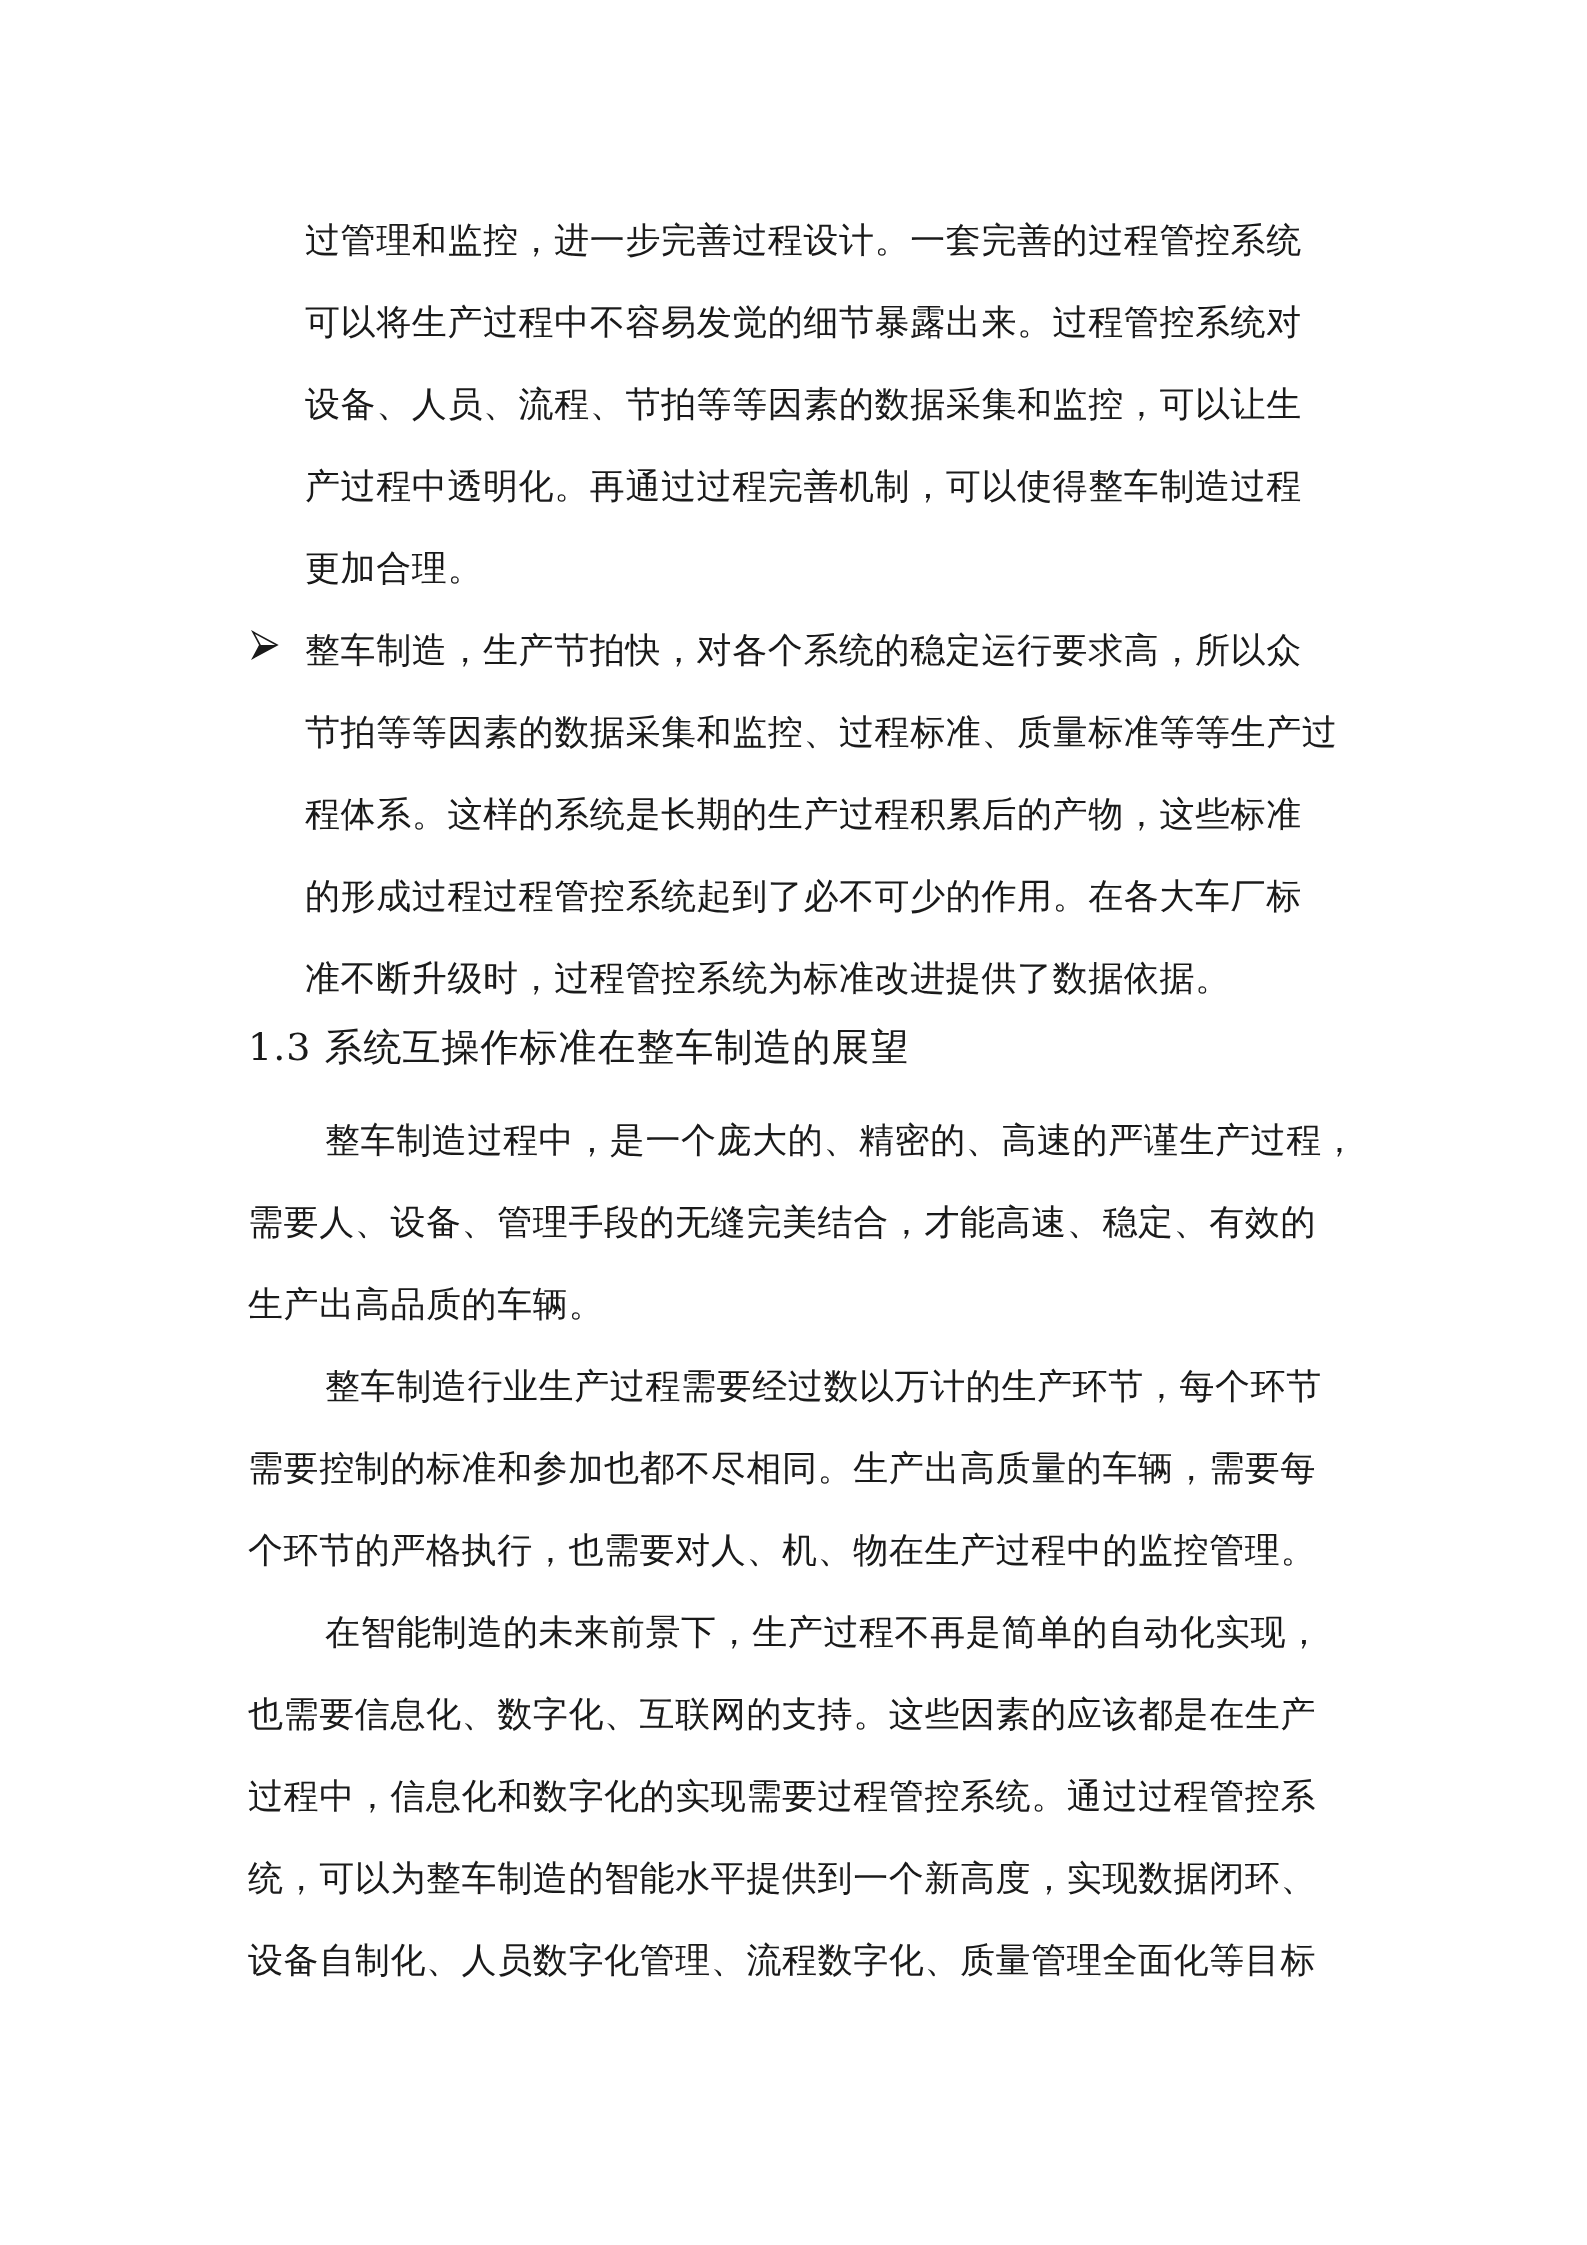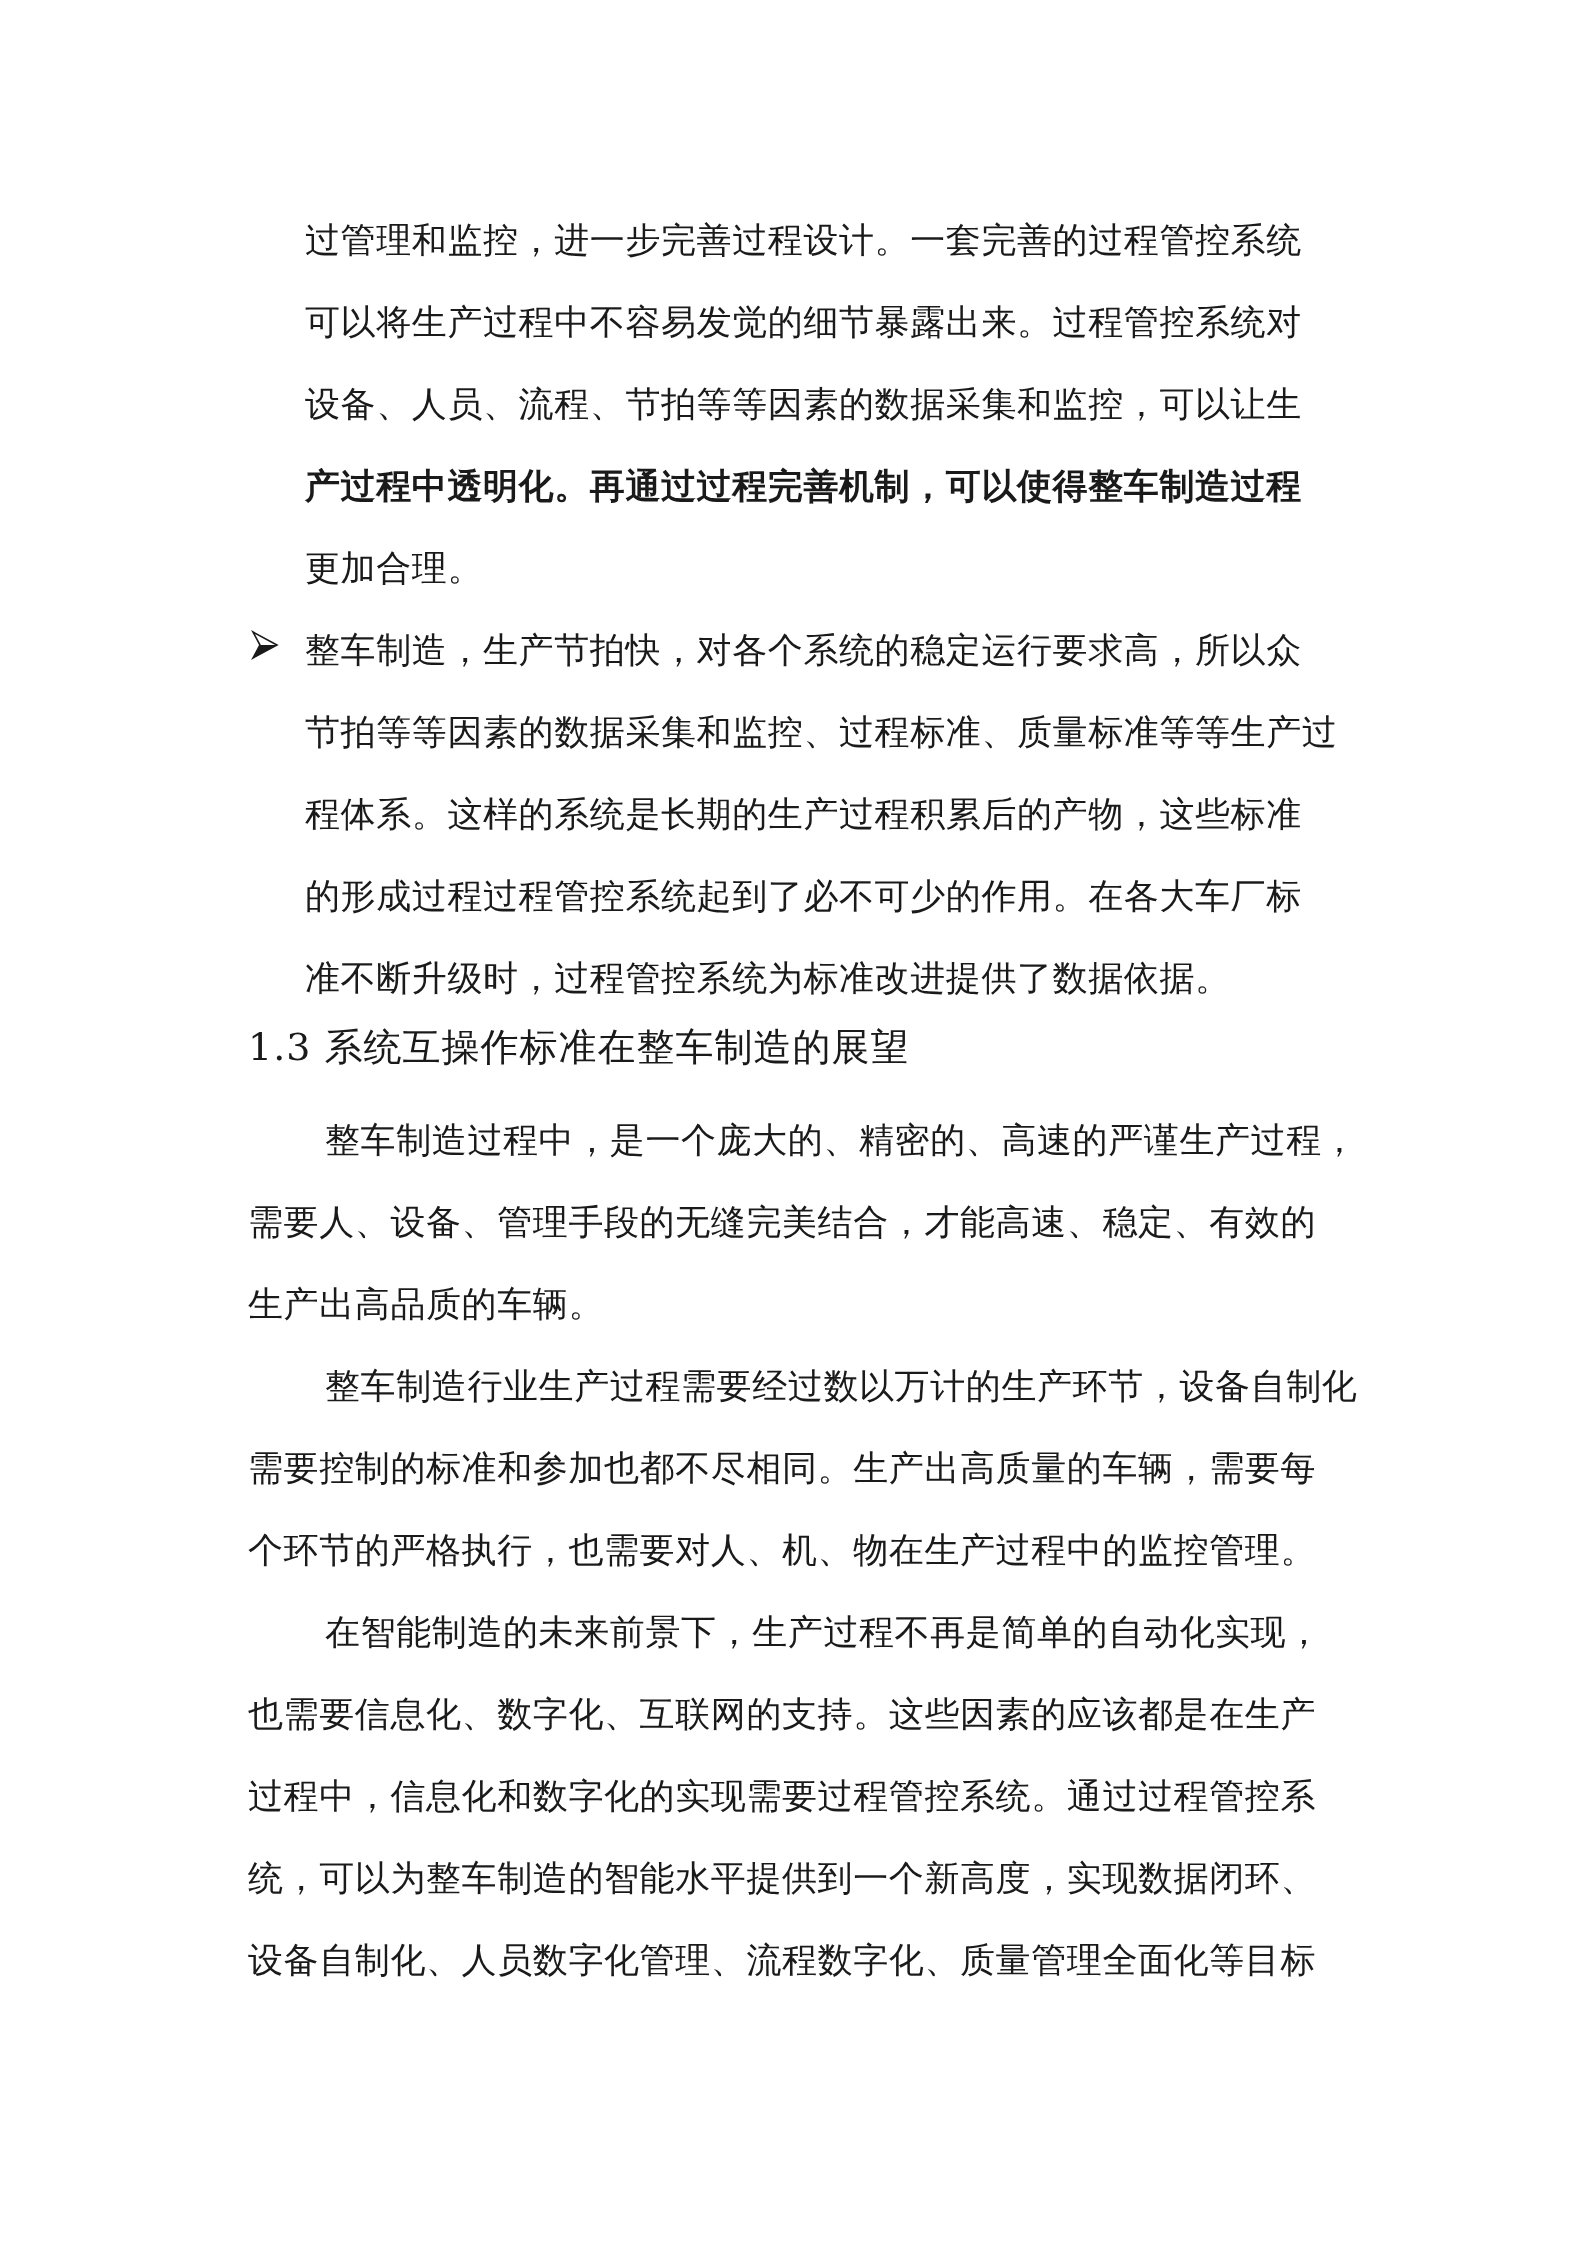--- a/index.html
+++ b/index.html
@@ -48,21 +48,21 @@
   </style>
 </head>
 <body>
 
 <div class="page">
 
   <div>
     <div class="line" style="left:297px; top:218px; width:1045px;">过管理和监控，进一步完善过程设计。一套完善的过程管控系统</div>
     <div class="line" style="left:297px; top:300px; width:1045px;">可以将生产过程中不容易发觉的细节暴露出来。过程管控系统对</div>
     <div class="line" style="left:297px; top:382px; width:1045px;">设备、人员、流程、节拍等等因素的数据采集和监控，可以让生</div>
-    <div class="line" style="left:297px; top:464px; width:1045px;font-weight:bold;">产过程中透明化。再通过过程完善机制，可以使得整车制造过程</div>
+    <div class="line" style="left:297px; top:464px; width:1045px;">产过程中透明化。再通过过程完善机制，可以使得整车制造过程</div>
     <div class="line" style="left:297px; top:546px; width:1045px;">更加合理。</div>
   </div>
 
   <div>
     <svg class="bullet-glyph" viewBox="0 0 28 30">
       <polygon points="2,2 26,15 2,28 9,15" fill="none" stroke="#1a1a1a" stroke-width="1.6"></polygon>
       <polygon points="9,15 26,15 2,28" fill="#1a1a1a"></polygon>
     </svg>
     <div class="line" style="left:297px; top:628px;">整车制造，生产节拍快，对各个系统的稳定运行要求高，所以众</div>
     <div class="line" style="left:297px; top:710px;">节拍等等因素的数据采集和监控、过程标准、质量标准等等生产过</div>
@@ -73,21 +73,21 @@
 
   <div class="heading">1.3 系统互操作标准在整车制造的展望</div>
 
   <div>
     <div class="line" style="left:317px; top:1118px;">整车制造过程中，是一个庞大的、精密的、高速的严谨生产过程，</div>
     <div class="line" style="left:240px; top:1200px;">需要人、设备、管理手段的无缝完美结合，才能高速、稳定、有效的</div>
     <div class="line" style="left:240px; top:1282px;text-align:right;">生产出高品质的车辆。</div>
   </div>
 
   <div>
-    <div class="line" style="left:317px; top:1364px;">整车制造行业生产过程需要经过数以万计的生产环节，设备自制化</div>
+    <div class="line" style="left:317px; top:1364px;">整车制造行业生产过程需要经过数以万计的生产环节，每个环节</div>
     <div class="line" style="left:240px; top:1446px;">需要控制的标准和参加也都不尽相同。生产出高质量的车辆，需要每</div>
     <div class="line" style="left:240px; top:1528px;">个环节的严格执行，也需要对人、机、物在生产过程中的监控管理。</div>
   </div>
 
   <div>
     <div class="line" style="left:317px; top:1610px;">在智能制造的未来前景下，生产过程不再是简单的自动化实现，</div>
     <div class="line" style="left:240px; top:1692px;">也需要信息化、数字化、互联网的支持。这些因素的应该都是在生产</div>
     <div class="line" style="left:240px; top:1774px;text-align:right;">过程中，信息化和数字化的实现需要过程管控系统。通过过程管控系</div>
     <div class="line" style="left:240px; top:1856px;">统，可以为整车制造的智能水平提供到一个新高度，实现数据闭环、</div>
     <div class="line" style="left:240px; top:1938px;">设备自制化、人员数字化管理、流程数字化、质量管理全面化等目标</div>

